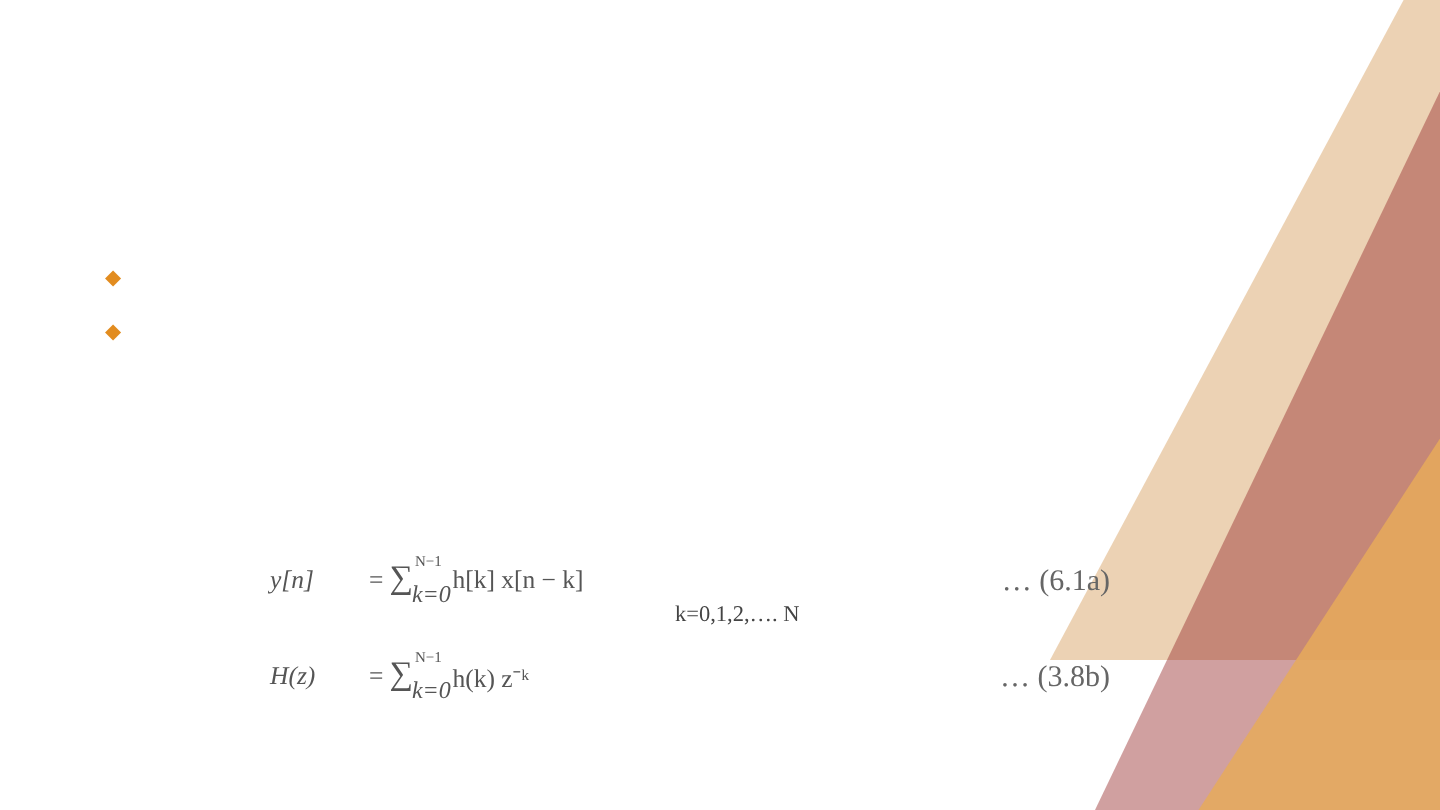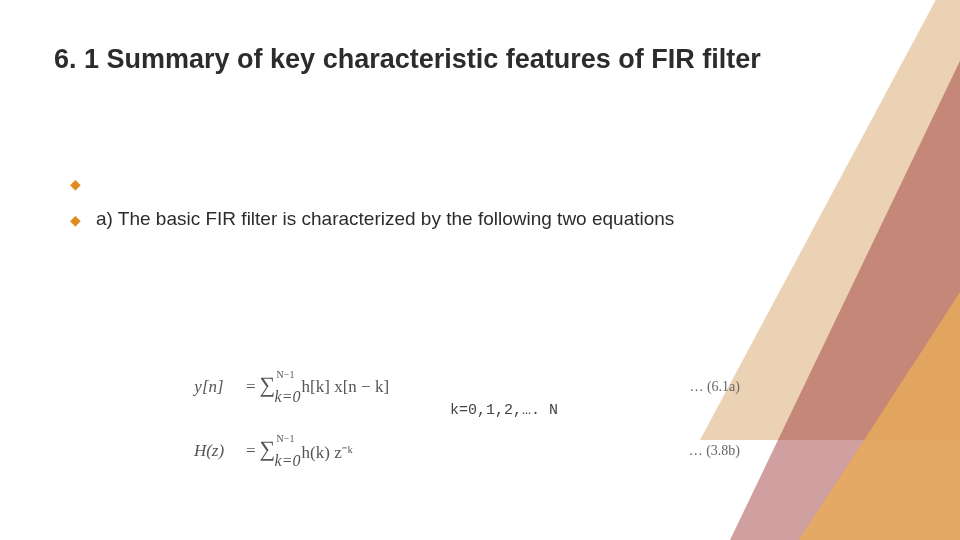--- a/index.html
+++ b/index.html
@@ -3,53 +3,51 @@
 <meta charset="utf-8">
 <style>
   html,body{margin:0;padding:0;width:960px;height:540px;overflow:hidden;font-family:"Trebuchet MS","Segoe UI",sans-serif;background:#fff;color:#222}
   .slide{position:relative;width:960px;height:540px;box-sizing:border-box}
   .title{position:absolute;left:54px;top:42px;right:130px;font-size:27px;line-height:1.3;font-weight:bold;color:#2c2c2c}
   .body{position:absolute;left:70px;top:170px;right:250px;font-size:19px;line-height:1.35;color:#2c2c2c}
   .bullet{position:relative;padding-left:26px;margin-bottom:36px}
   .bullet .arrow{position:absolute;left:0;top:5px;color:#e28c1f;font-size:14px}
   .equations{position:absolute;left:180px;top:370px;width:560px;font-family:"Cambria Math","Times New Roman",serif;font-size:17px;color:#555}
   .eqrow{display:flex;align-items:center;margin-bottom:6px;height:34px}
-  .eqlhs{font-style:italic;min-width:58px;text-align:center;padding-right:4px}
+  .eqlhs{font-style:italic;min-width:58px;text-align:left;padding-right:4px}
   .eqeq{padding:0 4px}
   .sigma{display:inline-block;position:relative;width:40px;height:34px;vertical-align:middle}
   .sigma .sym{position:absolute;left:0;top:4px;font-size:22px;line-height:1}
   .sigma .up{position:absolute;left:17px;top:-1px;font-size:10px;}
   .sigma .lo{position:absolute;left:15px;bottom:-2px;font-size:16px;font-style:italic}
   .eqrhs{padding-left:2px}
-  .eqtag{margin-left:auto;font-style:normal;color:#666;font-size:14px}
-  .krange{position:absolute;left:450px;top:402px;font-family:Liberation Mono, monospace;font-size:15px;color:#444}
+  .eqtag{margin-left:auto;font-style:normal;color:#666;font-size:20px}
+  .krange{position:absolute;left:450px;top:402px;font-family:Liberation Serif, serif;font-size:15px;color:#444}
   
   .tri{position:absolute;width:0;height:0;border-style:solid}
   .t1{right:-40px;top:-120px;border-width:0 0 560px 300px;border-color:transparent transparent rgba(200,125,40,.35) transparent;transform:rotate(0deg)}
   .t2{right:-10px;top:40px;border-width:0 0 500px 240px;border-color:transparent transparent rgba(150,45,45,.45) transparent}
   .t3{right:-60px;top:200px;border-width:0 0 400px 260px;border-color:transparent transparent rgba(230,170,90,.85) transparent}
 </style>
 </head>
 <body>
 
 <div class="slide">
 
   <div class="tri t1"></div>
   <div class="tri t2"></div>
   <div class="tri t3"></div>
 
-  <div class="title">6. 1 Summary of key characteristic features of FIR filter</div>
 
   <div class="body">
     <div class="bullet">
       <span class="arrow">◆</span>
     </div>
     <div class="bullet">
       <span class="arrow">◆</span>
-      <span>a) The basic FIR filter is characterized by the following two equations</span>
     </div>
   </div>
 
   <div class="equations">
     <div class="eqrow">
       <span class="eqlhs">y[n]</span>
       <span class="eqeq">=</span>
       <span class="sigma">
         <span class="sym">∑</span>
         <span class="up">N−1</span>

